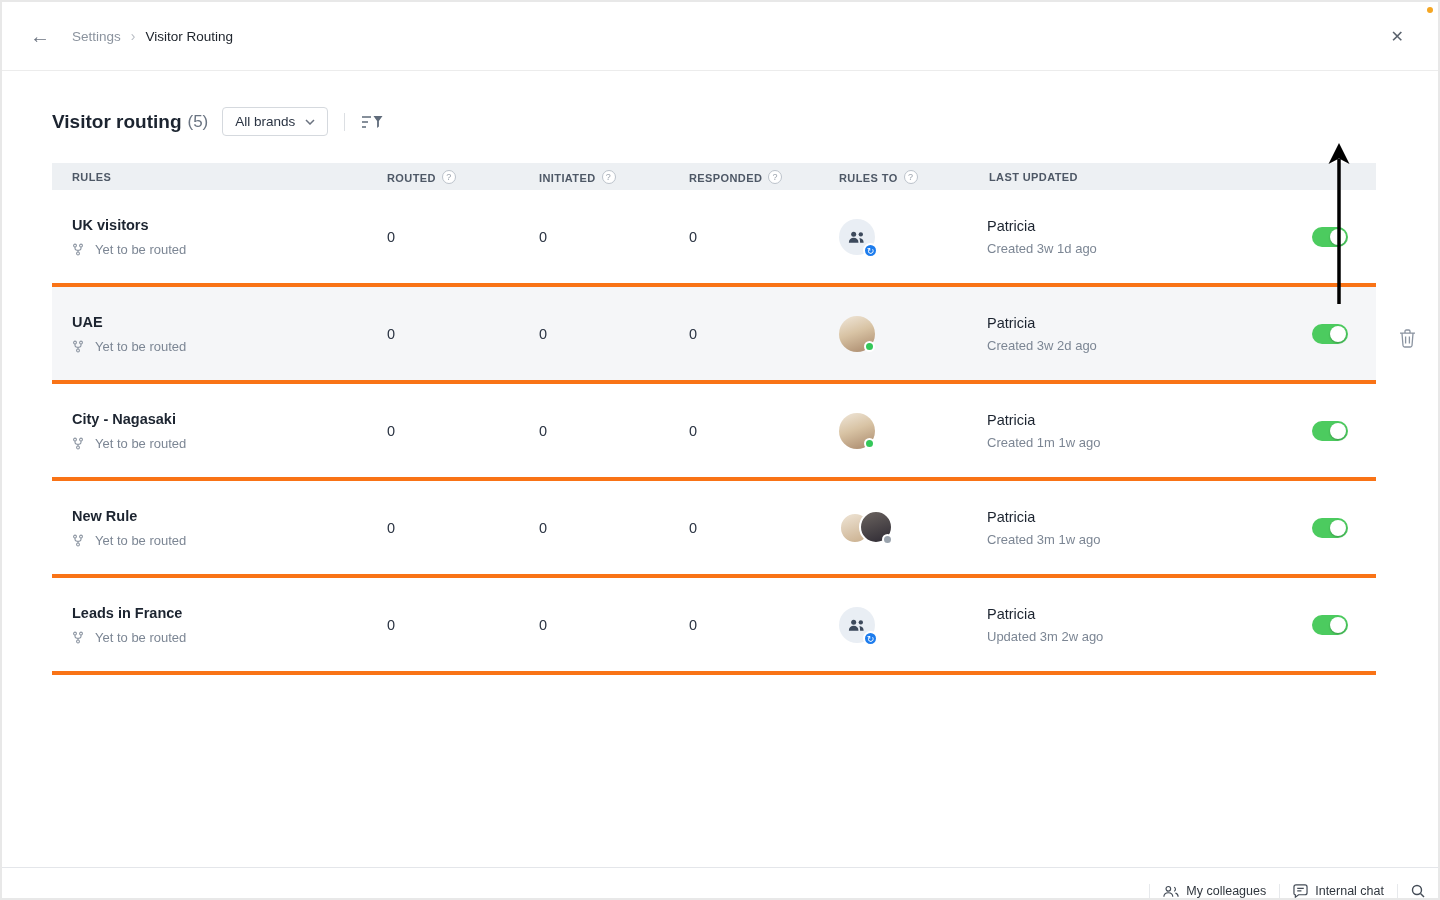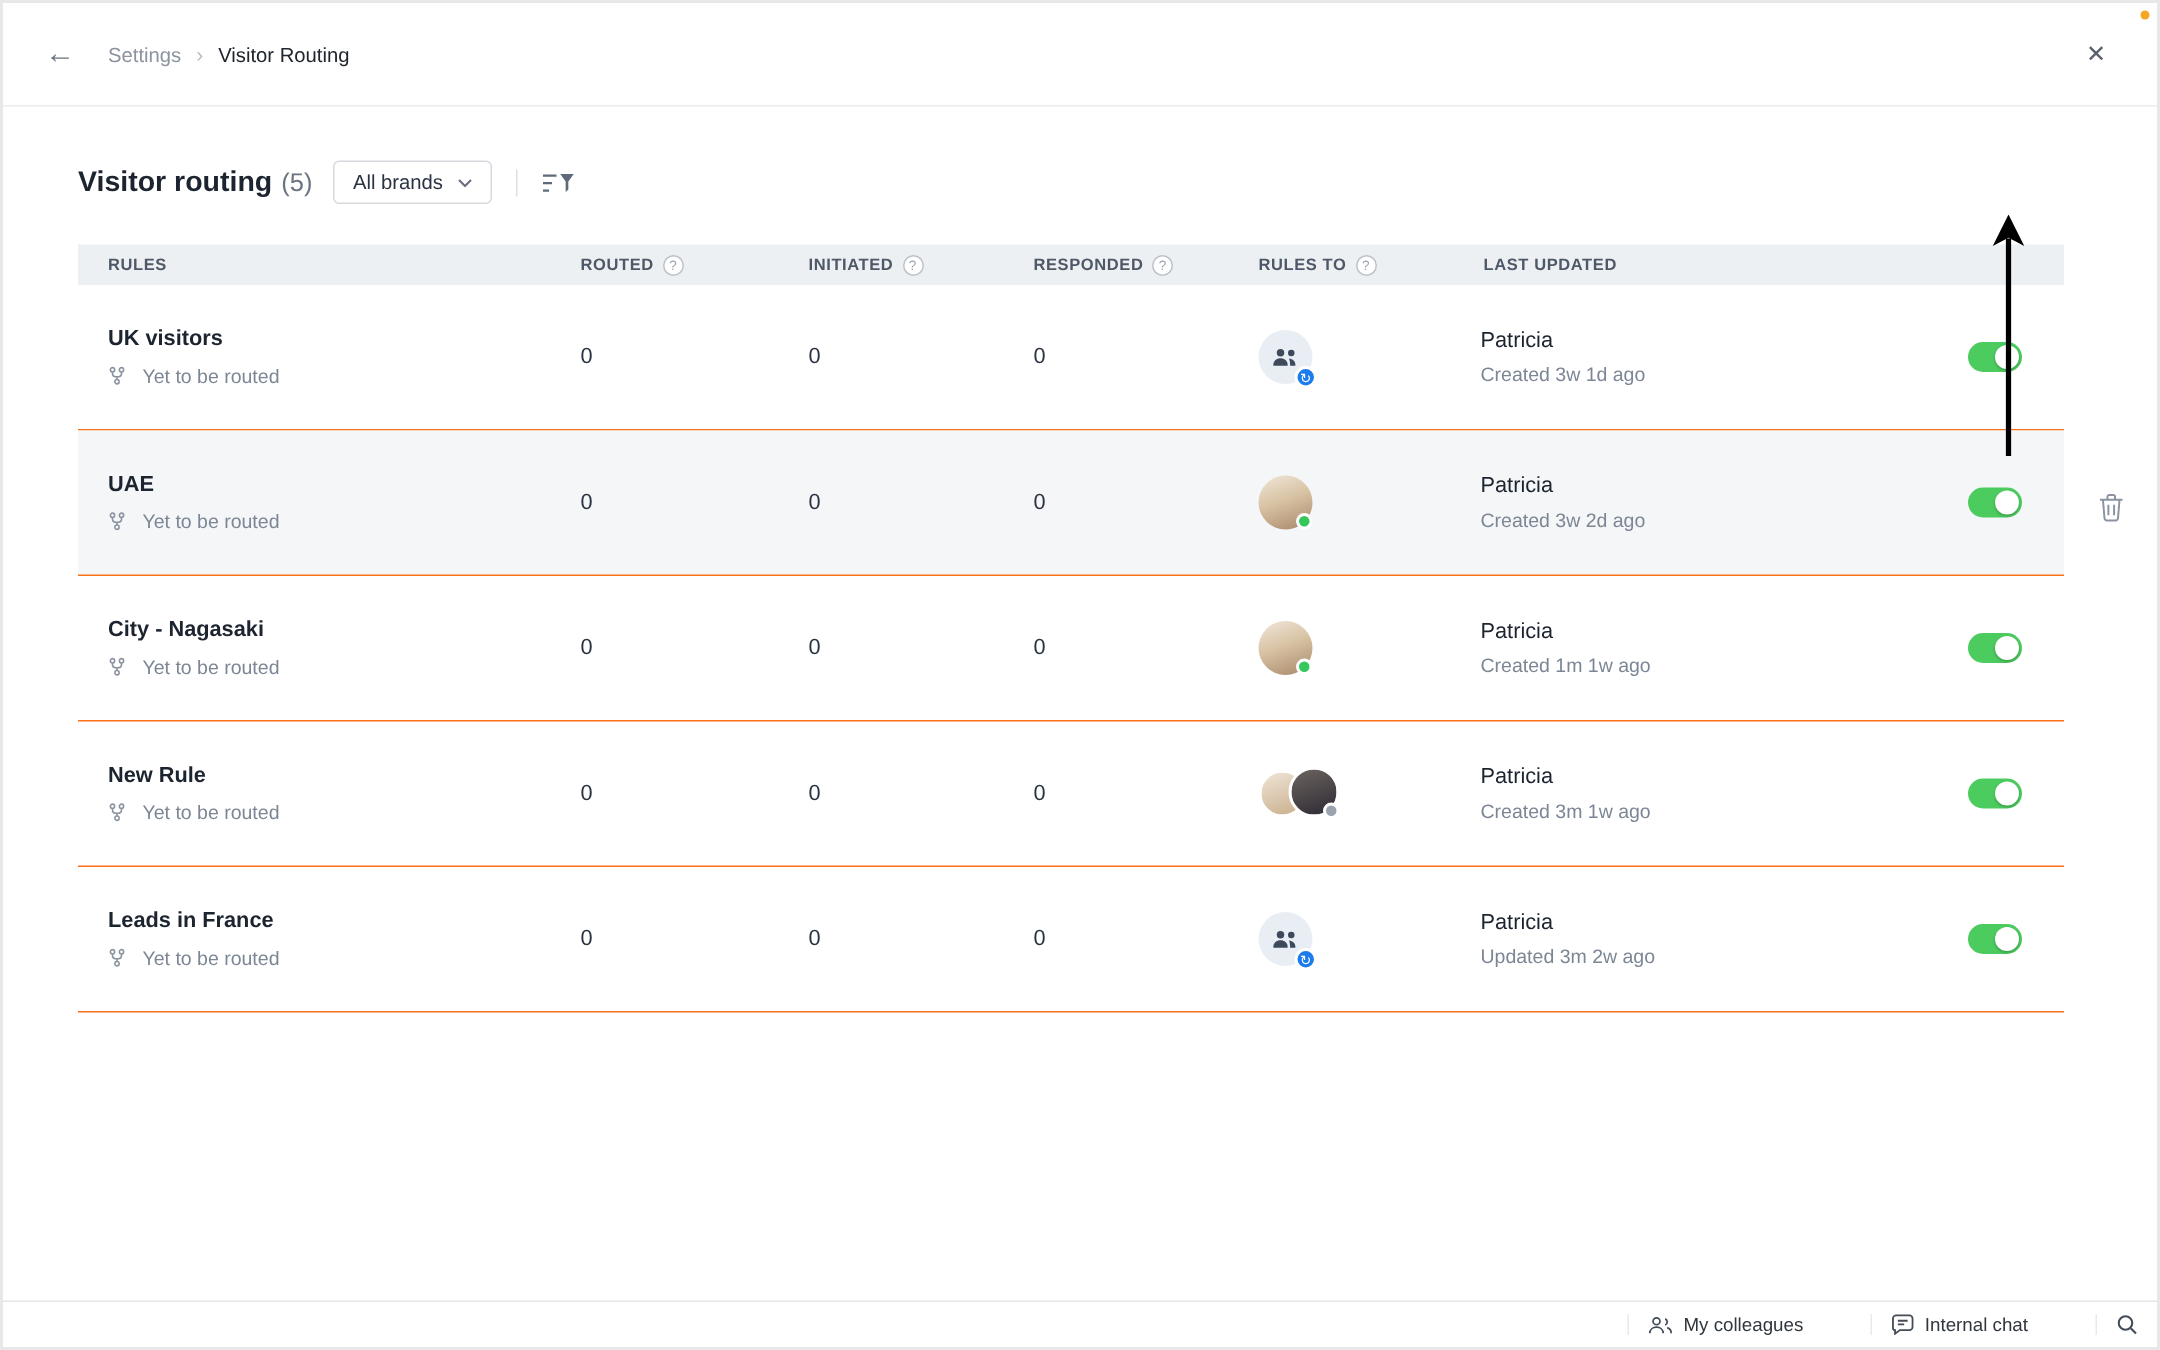--- a/index.html
+++ b/index.html
@@ -31,25 +31,25 @@
   .search-icon { position:absolute; left:12px; top:8px; }
   .toolbar-right { margin-left:auto; display:flex; align-items:center; }
   .checkbox { width:15px; height:15px; border-radius:3px; background:#e3eefb; border:1px solid #8fb9ee; display:flex; align-items:center; justify-content:center; cursor:pointer; }
   .route-label { font-size:13.5px; color:#3a4452; margin-left:9px; }
   .add-btn { margin-left:48px; width:82px; height:29px; border:none; border-radius:4px; background:#1d7ced; color:#fff; font-size:13.5px; font-family:inherit; cursor:pointer; }
 
   
   .table { margin-top:27px; }
   .tgrid { display:grid; grid-template-columns:333px 152px 150px 150px 150px 1fr 92px; align-items:center; }
   .thead { background:#edf0f3; height:27px; }
-  .th { font-size:11px; font-weight:700; letter-spacing:.4px; color:#4e5866; display:flex; align-items:center; gap:6px; padding-left:2px; }
+  .th { font-size:11px; font-weight:700; letter-spacing:.4px; color:#4e5866; display:flex; align-items:flex-end; gap:6px; padding-left:2px; }
   .th.first { padding-left:20px; }
   .help { width:14px; height:14px; border-radius:50%; border:1px solid #bcc3cb; color:#9aa2ac; font-size:9px; font-weight:400; display:flex; align-items:center; justify-content:center; cursor:pointer; background:#fff; }
   .help::after { content:"?"; }
-  .row { height:97px; border-bottom:1px solid #f97316; cursor:pointer; }
+  .row { height:97px; border-bottom:4px solid #f97316; cursor:pointer; }
   .row.alt { background:#f5f6f8; }
   .cell-rules { padding-left:20px; }
   .rule-name { font-size:14.5px; font-weight:600; color:#1c2430; margin-bottom:9px; }
   .rule-status { display:flex; align-items:center; gap:11px; font-size:13px; color:#7c8694; }
   .num { font-size:14.5px; color:#2a3342; padding-left:2px; }
   .cell-routedto { padding-left:2px; }
   .updated-by { font-size:14.5px; color:#1c2430; margin-bottom:7px; }
   .updated-at { font-size:13px; color:#7c8694; }
 
   
@@ -68,21 +68,21 @@
 
   
   .toggle { width:36px; height:20px; border-radius:10px; background:#4ccb5f; position:relative; justify-self:center; cursor:pointer; }
   .toggle::after { content:""; position:absolute; top:2px; right:2px; width:16px; height:16px; border-radius:50%; background:#fff; box-shadow:0 1px 2px rgba(0,0,0,.25); }
 
   
   .trash { position:absolute; top:327px; right:22px; cursor:pointer; }
   .annot-arrow { position:absolute; top:141px; right:86px; pointer-events:none; }
 
   
-  .footer { flex:0 0 31px; border-top:1px solid #e4e6ea; display:flex; justify-content:flex-end; align-items:center; background:#fff;gap:32px; }
+  .footer { flex:0 0 31px; border-top:1px solid #e4e6ea; display:flex; justify-content:flex-end; align-items:flex-end; background:#fff; }
   .footer-item { display:flex; align-items:center; gap:7px; padding:0 13px; border-left:1px solid #e7e9ec; font-size:12.5px; color:#30363e; cursor:pointer; }
 </style>
 </head>
 <body>
 
 <div class="window">
   <span class="notif-dot"></span>
 
   <div class="topbar">
     <span class="back-btn">←</span>

